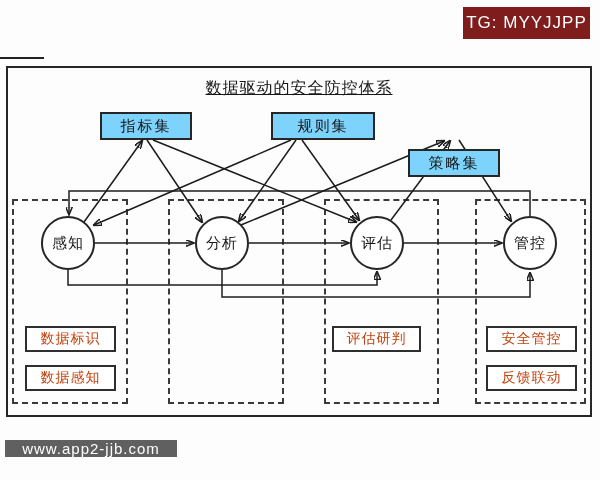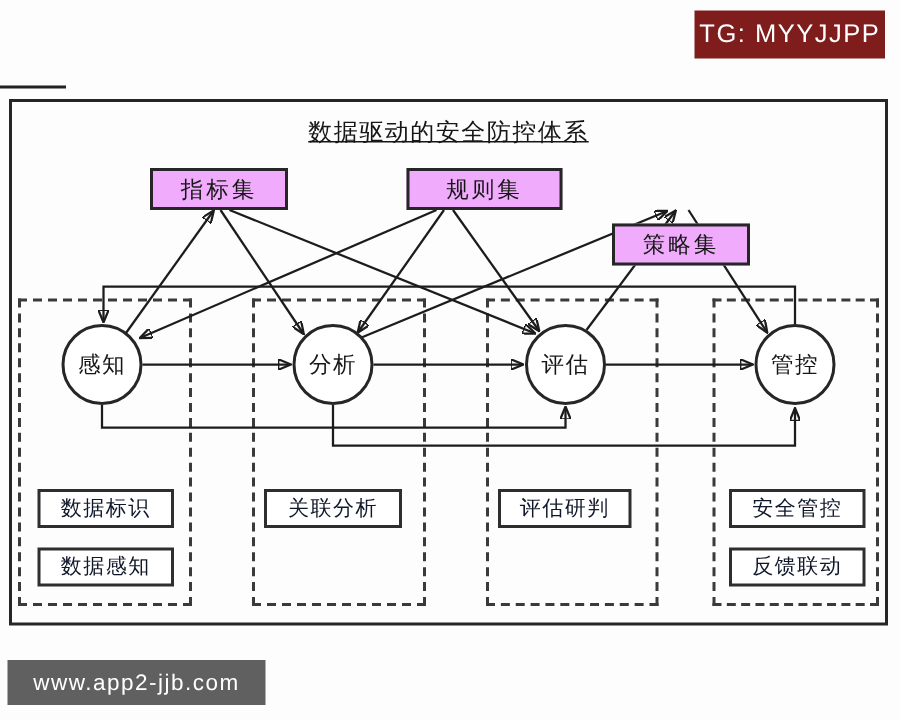--- a/index.html
+++ b/index.html
@@ -4,38 +4,38 @@
 <style>
   html,body{margin:0;padding:0;background:#fff;}
   #stage{
     position:relative;width:600px;height:480px;background:#fdfdfd;overflow:hidden;
     font-family:"Liberation Sans","DejaVu Sans",sans-serif;color:#1b1b1b;
   }
   .abs{position:absolute;box-sizing:border-box;}
   #diagram-border{left:6px;top:66px;width:586px;height:351px;border:2px solid #262626;background:transparent;}
   #diagram-title{left:6px;top:78px;width:586px;text-align:center;font-size:16px;letter-spacing:1px;color:#161616;text-decoration:underline;}
   .res-box{
-    height:28px;border:2px solid #262626;background:#f0abfc;display:flex;align-items:center;justify-content:center;
+    height:28px;border:2px solid #262626;background:#7dd3fc;display:flex;align-items:center;justify-content:center;
     font-size:15px;letter-spacing:2px;color:#161616;z-index:3;
   }
   .node-circle{
     width:54px;height:54px;border:2px solid #262626;border-radius:50%;background:#fff;
     display:flex;align-items:center;justify-content:center;font-size:15px;letter-spacing:1px;color:#161616;z-index:3;
   }
   .group-dashed{border:2px dashed #3a3a3a;background:transparent;z-index:1;}
   .cap-box{
     height:26px;border:2px solid #2e2e2e;background:#fff;display:flex;align-items:center;justify-content:center;
-    font-size:14px;letter-spacing:1px;color:#0f172a;z-index:3;
+    font-size:14px;letter-spacing:1px;color:#c2410c;z-index:3;
   }
   .badge{
     background:#7f1d1d;color:#fff;display:flex;align-items:center;justify-content:center;
     letter-spacing:1px;z-index:6;
   }
   #telegram-badge{left:463px;top:7px;width:127px;height:32px;font-size:17px;}
-  #website-badge{left:5px;top:440px;width:172px;height:30px;font-size:15px;background:#606060;}
+  #website-badge{left:5px;top:440px;width:172px;height:17px;font-size:15px;background:#606060;}
   #edge-svg{position:absolute;left:0;top:0;width:600px;height:480px;z-index:2;}
   #edge-svg line,#edge-svg path{stroke:#1c1c1c;stroke-width:1.5;fill:none;}
   #scan-artifact{left:0;top:57px;width:44px;height:2px;background:#222;z-index:0;}
 </style>
 </head>
 <body>
 
 <div id="stage">
 
   <div class="abs" id="scan-artifact"></div>
@@ -96,23 +96,20 @@
   <div class="abs node-circle" style="left:503px;top:216px;">
     <span>管控</span>
   </div>
 
   <div class="abs cap-box" style="left:25px;top:326px;width:91px;">
     <span>数据标识</span>
   </div>
   <div class="abs cap-box" style="left:25px;top:365px;width:91px;">
     <span>数据感知</span>
   </div>
-  <div class="abs cap-box" style="left:176px;top:326px;width:92px;">
-    <span>关联分析</span>
-  </div>
   <div class="abs cap-box" style="left:332px;top:326px;width:89px;">
     <span>评估研判</span>
   </div>
   <div class="abs cap-box" style="left:486px;top:326px;width:91px;">
     <span>安全管控</span>
   </div>
   <div class="abs cap-box" style="left:486px;top:365px;width:91px;">
     <span>反馈联动</span>
   </div>
 

